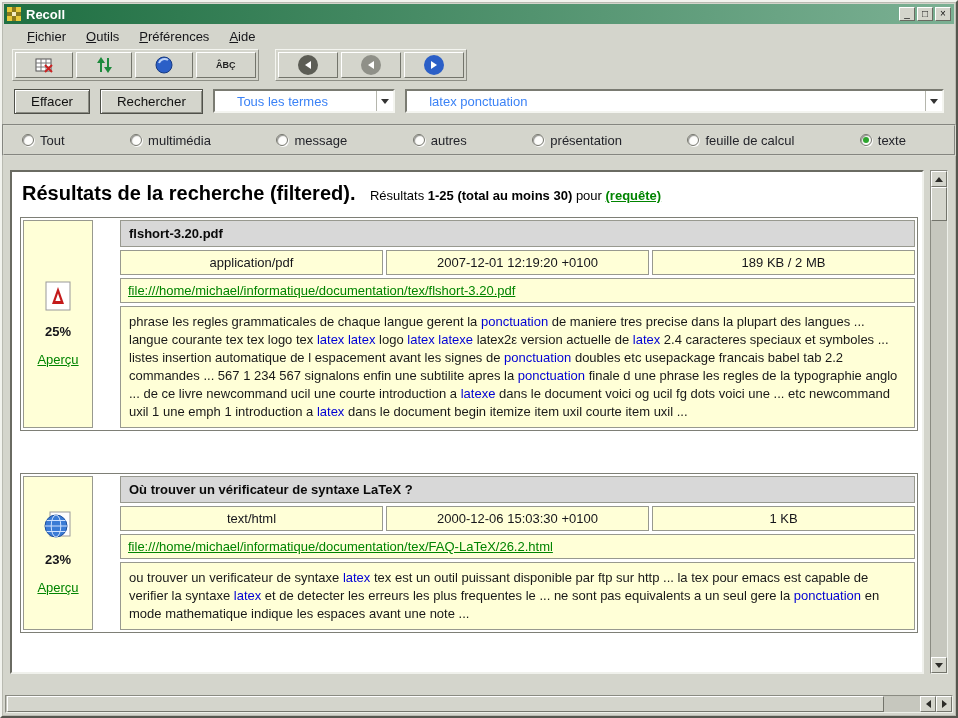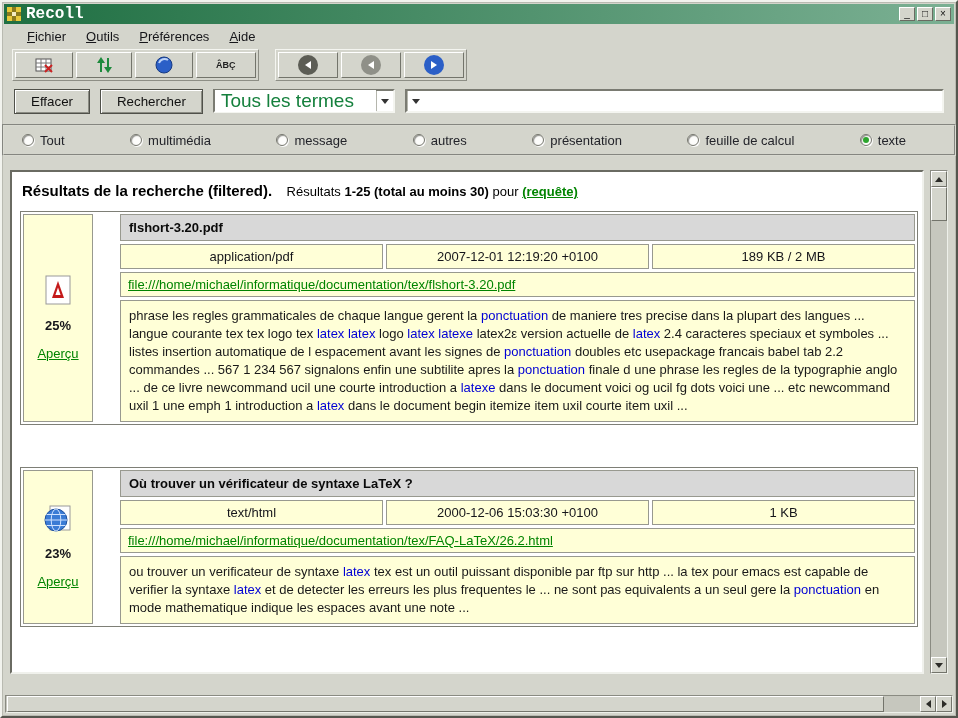--- a/index.html
+++ b/index.html
@@ -15,21 +15,21 @@
     border:2px solid; border-color:#f2f3ee #55564e #55564e #f2f3ee;
     box-shadow: inset 0 0 0 1px #b9bab1;
     overflow:hidden;
   }
   
   .titlebar {
     height:20px; margin:2px 2px 0 2px;
     background:linear-gradient(90deg, var(--titlebar-green-1,#1f6f42), var(--titlebar-green-2,#7bb093));
     display:flex; align-items:center; padding:0 3px; gap:5px;
   }
-  .titlebar .title { color:#fff; font-weight:bold; font-size:16px; flex:1;font-family:Liberation Mono, monospace; }
+  .titlebar .title { color:#fff; font-weight:bold; font-size:13px; flex:1; }
   .winbtn {
     width:16px; height:14px; background:#d4d5cc;
     border:1px solid; border-color:#ffffff #6a6b62 #6a6b62 #ffffff;
     font-size:10px; line-height:10px; text-align:center; color:#111;
     display:flex; align-items:center; justify-content:center; cursor:default;
   }
   .winbtns { display:flex; gap:2px; }
   
   .menubar { height:24px; display:flex; align-items:center; padding-left:17px; gap:4px; }
   .menuitem { padding:3px 8px; color:#16161a; }
@@ -53,21 +53,21 @@
   .pbtn {
     background:#d4d5cc; color:#111;
     border:1px solid #50514a;
     box-shadow: inset 1px 1px 0 #ffffff, inset -1px -1px 0 #8b8c83;
     padding:4px 16px;
   }
   .combo {
     height:24px; background:#fff; display:flex; align-items:center;
     border:2px solid; border-color:#7a7b72 #f4f5f0 #f4f5f0 #7a7b72;
   }
-  .combo .ctext { flex:1; padding:0 6px; white-space:nowrap; overflow:hidden; color:#15803d; background:#fff; border:none; outline:none; font-family:"Liberation Sans",sans-serif; font-size:19px; }
+  .combo .ctext { flex:1; padding:0 6px; white-space:nowrap; overflow:hidden; color:#3b82f6; background:#fff; border:none; outline:none; font-family:"Liberation Sans",sans-serif; font-size:13px;margin-left:16px; }
   .combo .arrow { width:17px; align-self:stretch; border-left:1px solid #b5b6ad; display:flex; align-items:center; justify-content:center; background:#fff; }
   .tri-down { width:0; height:0; border-left:4px solid transparent; border-right:4px solid transparent; border-top:5px solid #333; }
   .combo.mode { width:188px; }
   .combo.query { width:556px; }
   
   .filterpanel {
     margin:4px 0; height:32px;
     border:2px groove #d9dad1;
     display:flex; align-items:center; justify-content:space-between;
     padding:0 48px 0 18px;
@@ -85,21 +85,21 @@
   }
   .filter-item .flabel { color:#23242a; }
   
   .results {
     position:absolute; left:8px; top:168px; width:914px; height:504px;
     background:#fff;
     border:2px solid; border-color:#6a6b62 #f0f1ec #f0f1ec #6a6b62;
     overflow:hidden; padding:6px 4px 0 6px;
   }
   .rheader { padding:4px 4px 12px 4px; color:#000; }
-  .rheader .big { font-size:15px; font-weight:bold; }
+  .rheader .big { font-size:20px; font-weight:bold; }
   .rheader .small { font-size:13px; }
   .rheader .bold { font-weight:bold; }
   .link { color:var(--link-green,#008400); text-decoration:underline; cursor:pointer; }
   .rheader .qlink { font-weight:bold; }
   .rtable {
     display:grid; grid-template-columns:70px 1fr; gap:3px;
     background:#fff; border:1px solid #7e7f76; padding:2px;
     margin:0 0 0 2px;
   }
   .rtable + .rtable { margin-top:42px; }
@@ -238,20 +238,21 @@
   <div class="searchrow">
     <button class="pbtn">Effacer</button>
     <button class="pbtn">Rechercher</button>
     <div class="combo mode">
       <span class="ctext">Tous les termes</span>
       <span class="arrow">
           <span class="tri-down"></span>
         </span>
     </div>
     <div class="combo query">
+      <input class="ctext" value="latex ponctuation" style="">
       <span class="arrow">
           <span class="tri-down"></span>
         </span>
     </div>
   </div>
 
   <div class="filterpanel">
     <label class="filter-item">
       <span class="radio"></span>
       <span class="flabel">Tout</span>

